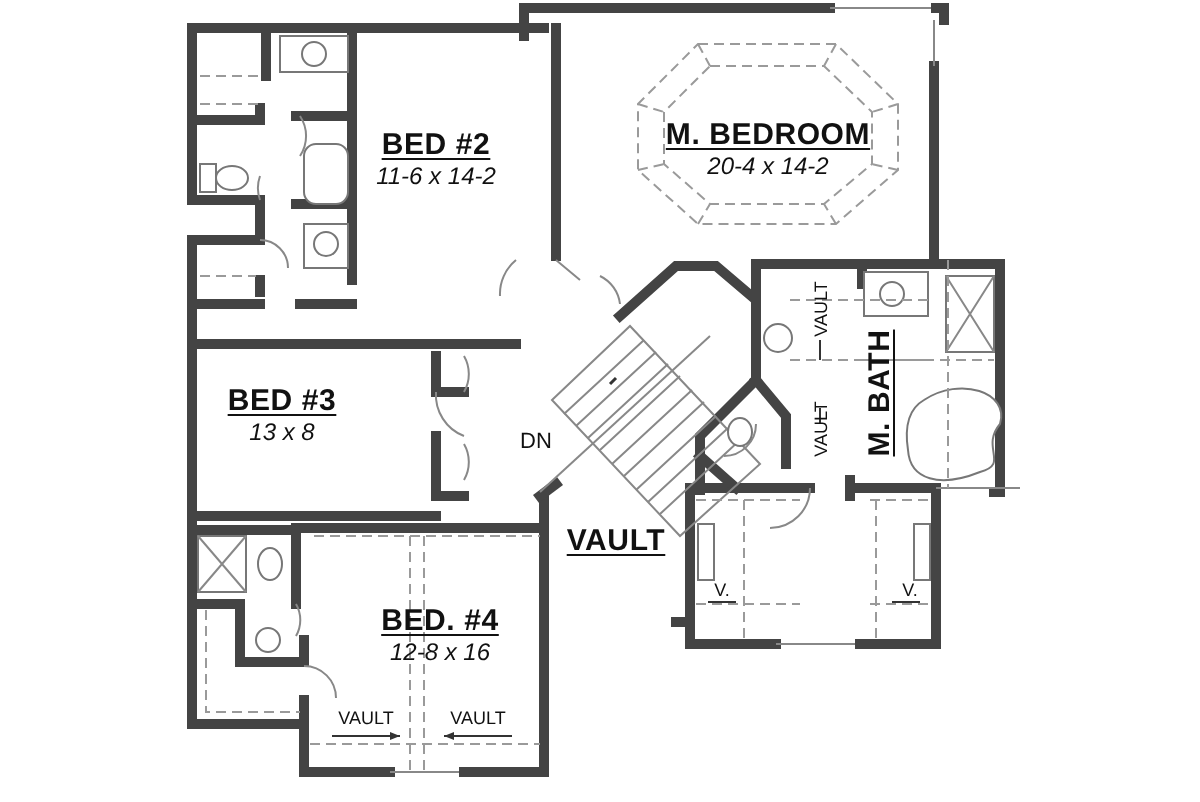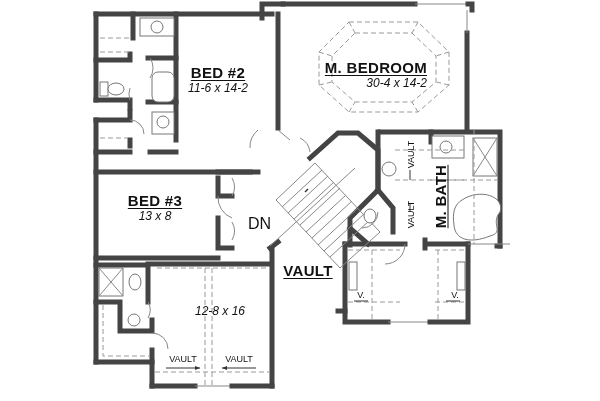--- a/index.html
+++ b/index.html
@@ -179,38 +179,39 @@
     <path d="M354 301 L368 301" stroke="#333" stroke-width="1"></path>
     <path d="M446 301 L460 301" stroke="#333" stroke-width="1"></path>
   </g>
 </svg>
 
 <div class="lbl" style="left:168px;top:65px;width:100px;">
   <div class="room-name">BED #2</div>
   <div class="room-dim">11-6 x 14-2</div>
 </div>
 
-<div class="lbl" style="left:307px;top:60px;width:120px;text-align:right;">
+<div class="lbl" style="left:324px;top:60px;width:120px;">
   <div class="room-name">M. BEDROOM</div>
-  <div class="room-dim">30-4 x 14-2</div>
-</div>
-
-<div class="lbl" style="left:110px;top:193px;width:90px;">
+  <div class="room-dim">20-4 x 14-2</div>
+</div>
+
+<div class="lbl" style="left:96px;top:193px;width:90px;">
   <div class="room-name">BED #3</div>
   <div class="room-dim">13 x 8</div>
 </div>
 
 <div class="lbl" style="left:170px;top:303px;width:100px;">
+  <div class="room-name">BED. #4</div>
   <div class="room-dim">12-8 x 16</div>
 </div>
 
 <div class="lbl room-name" style="left:278px;top:263px;width:60px;">VAULT</div>
 
 <div class="lbl room-name vert" style="left:400px;top:189px;width:80px;">M. BATH</div>
 
-<div class="lbl" style="left:248px;top:216px;font-size:16px;">DN</div>
+<div class="lbl" style="left:260px;top:216px;font-size:11px;">DN</div>
 
 <div class="lbl small" style="left:166px;top:355px;width:34px;">VAULT</div>
 <div class="lbl small" style="left:222px;top:355px;width:34px;">VAULT</div>
 <div class="lbl small vert" style="left:394px;top:150px;width:34px;">VAULT</div>
 <div class="lbl small vert" style="left:394px;top:210px;width:34px;">VAULT</div>
 <div class="lbl small" style="left:354px;top:291px;width:14px;">V.</div>
 <div class="lbl small" style="left:448px;top:291px;width:14px;">V.</div>
 
 </body></html>

